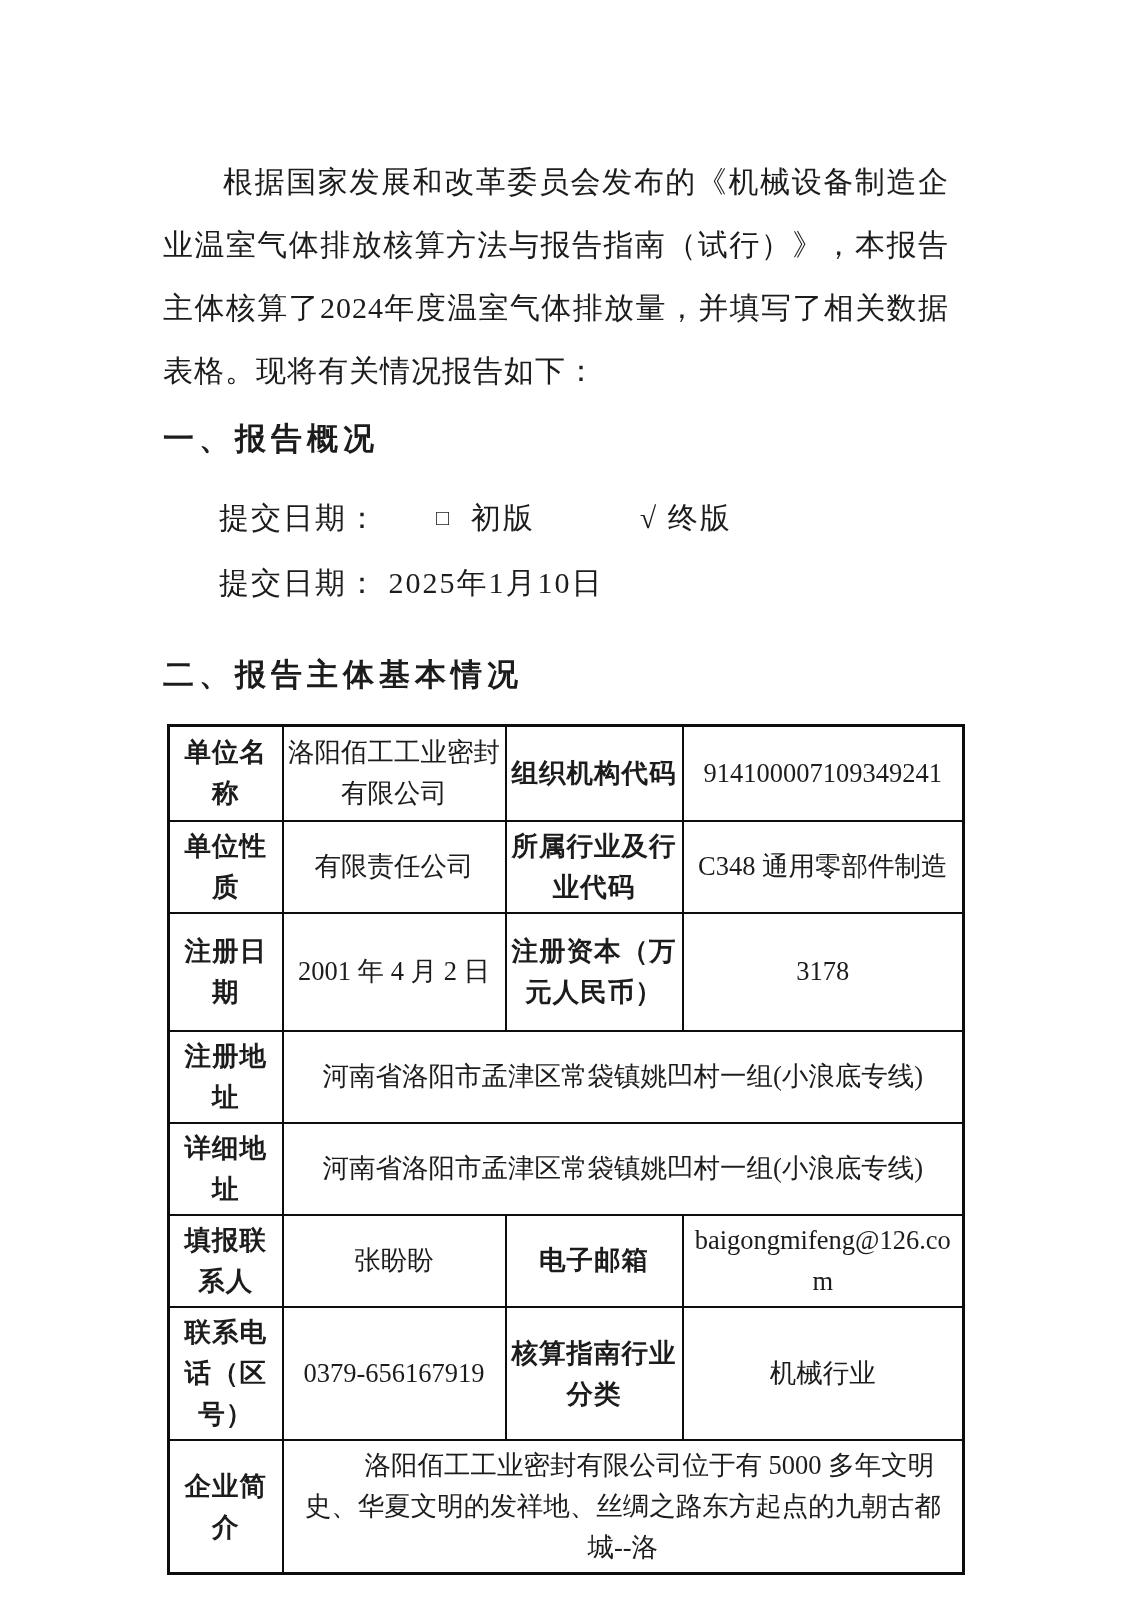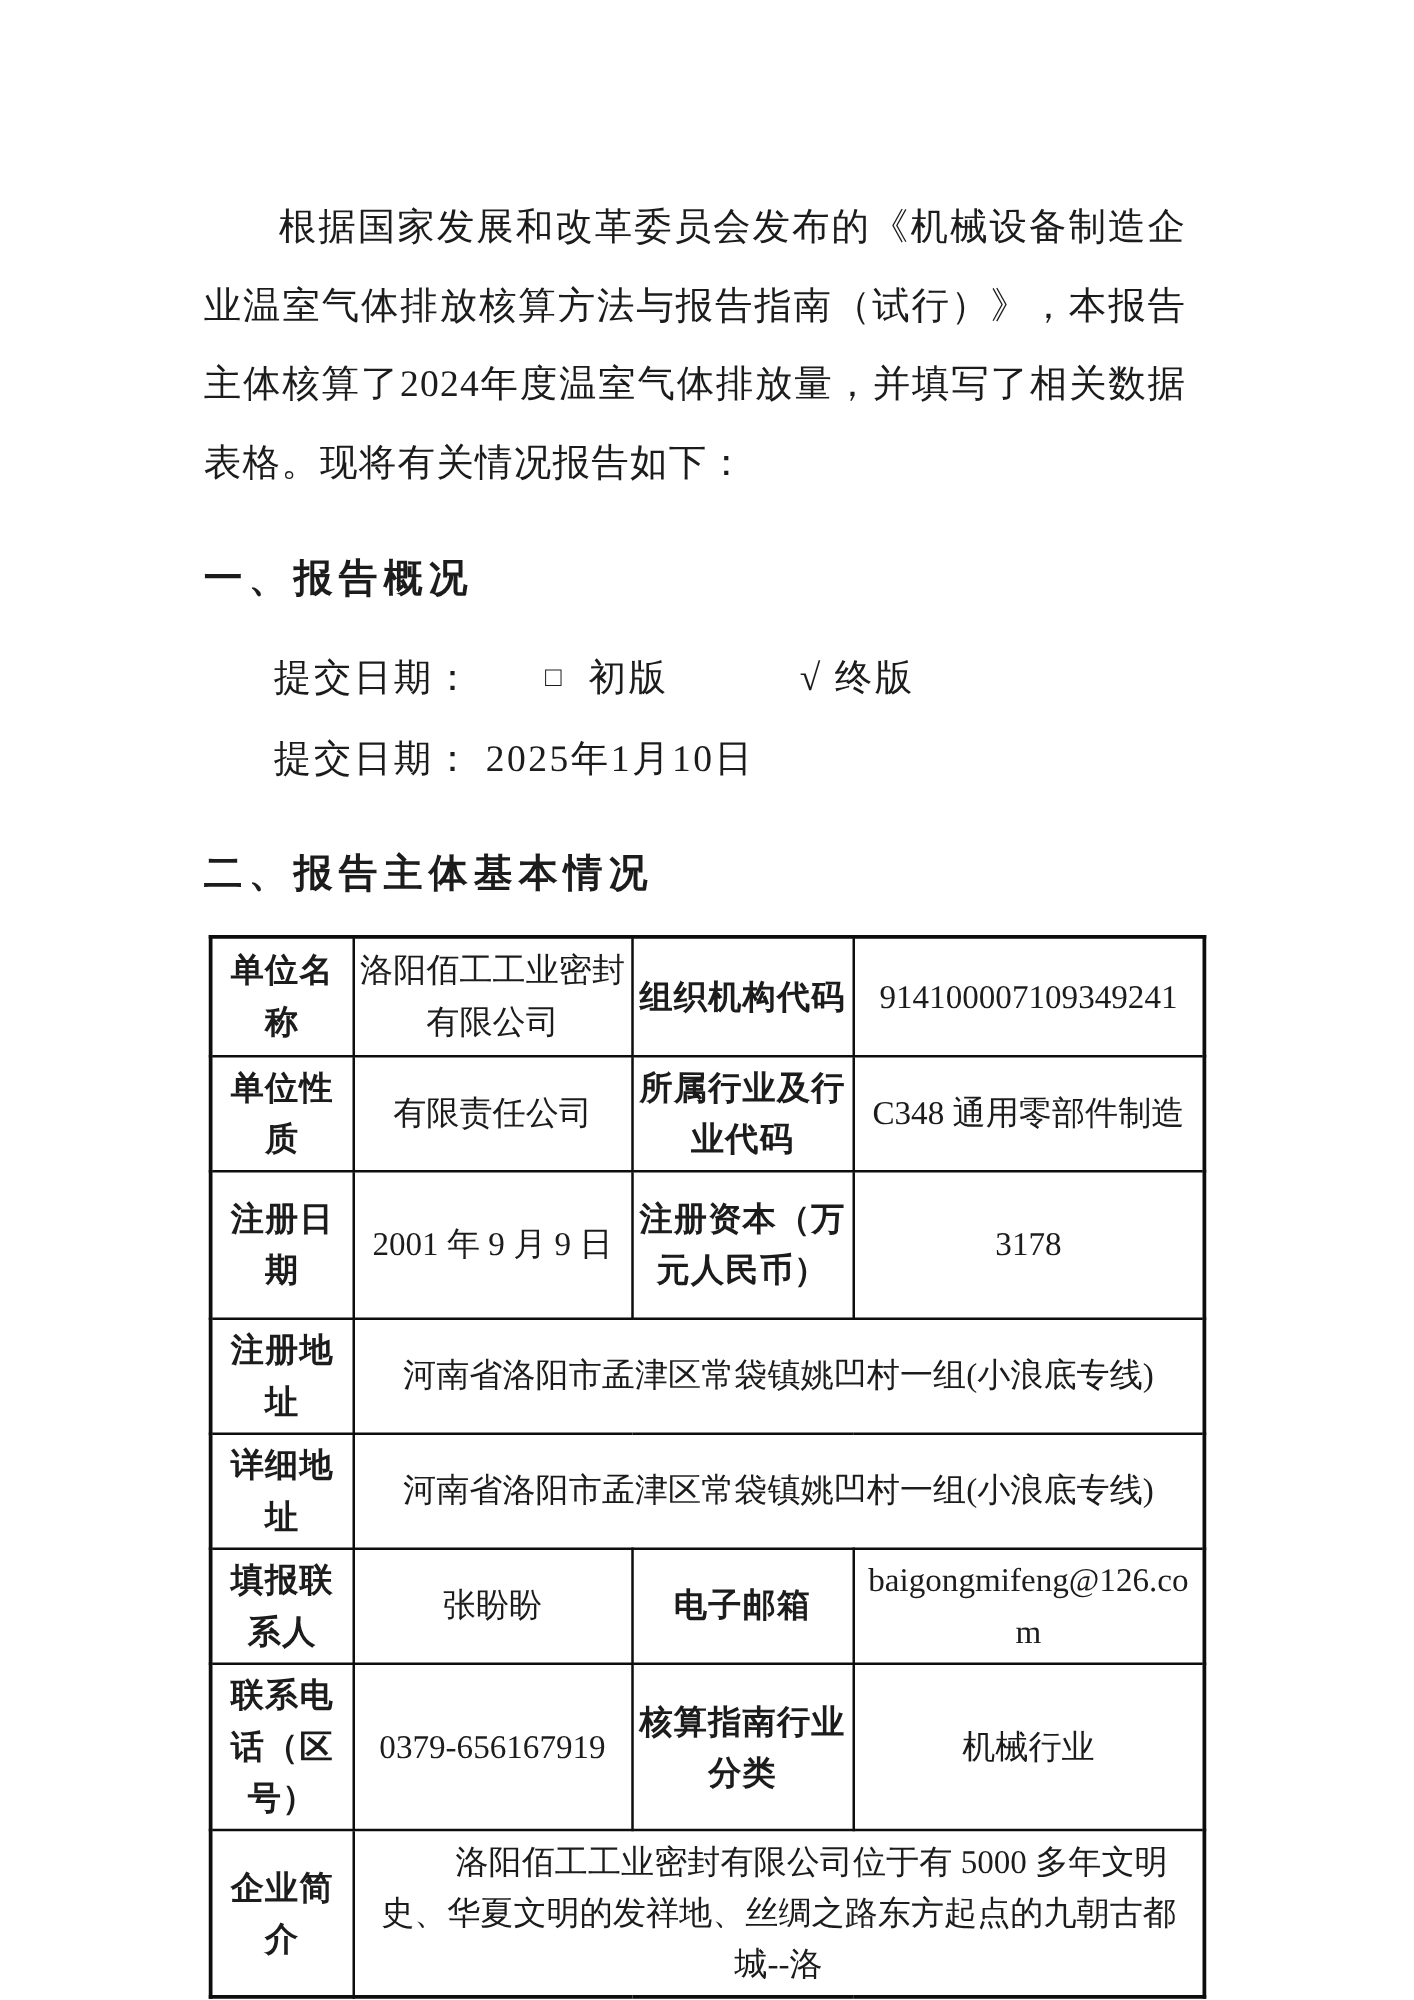--- a/index.html
+++ b/index.html
@@ -22,21 +22,21 @@
     font-size: 30px;
     line-height: 2.1;
     text-align: justify;
     text-indent: 2em;
     letter-spacing: 1px;
   }
   .section-heading {
     font-size: 31px;
     font-weight: bold;
     letter-spacing: 5px;
-    margin-top: 40px;
+    margin-top: 16px;
   }
   .field-line {
     font-size: 30px;
     margin-top: 38px;
     padding-left: 56px;
     letter-spacing: 2px;
     white-space: nowrap;
   }
   .field-line.date { margin-top: 24px; }
   .gap-sm { display: inline-block; width: 38px; }
@@ -132,21 +132,21 @@
         <td>914100007109349241</td>
       </tr>
       <tr class="r2">
         <td class="lbl">单位性质</td>
         <td>有限责任公司</td>
         <td class="lbl">所属行业及行业代码</td>
         <td>C348 通用零部件制造</td>
       </tr>
       <tr class="r4">
         <td class="lbl">注册日期</td>
-        <td>2001 年 9 月 9 日</td>
+        <td>2001 年 4 月 2 日</td>
         <td class="lbl narrow">注册资本（万元人民币）</td>
         <td>3178</td>
       </tr>
       <tr class="r5">
         <td class="lbl">注册地址</td>
         <td colspan="3">河南省洛阳市孟津区常袋镇姚凹村一组(小浪底专线)</td>
       </tr>
       <tr class="r6">
         <td class="lbl">详细地址</td>
         <td colspan="3">河南省洛阳市孟津区常袋镇姚凹村一组(小浪底专线)</td>

